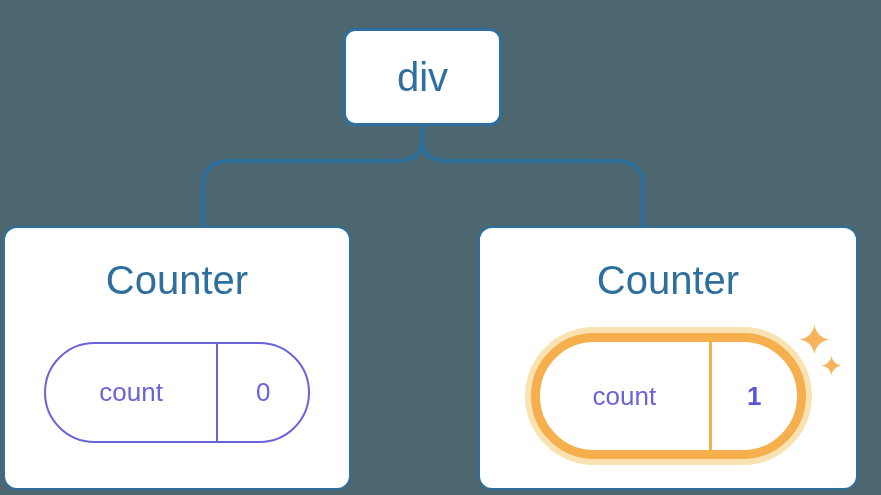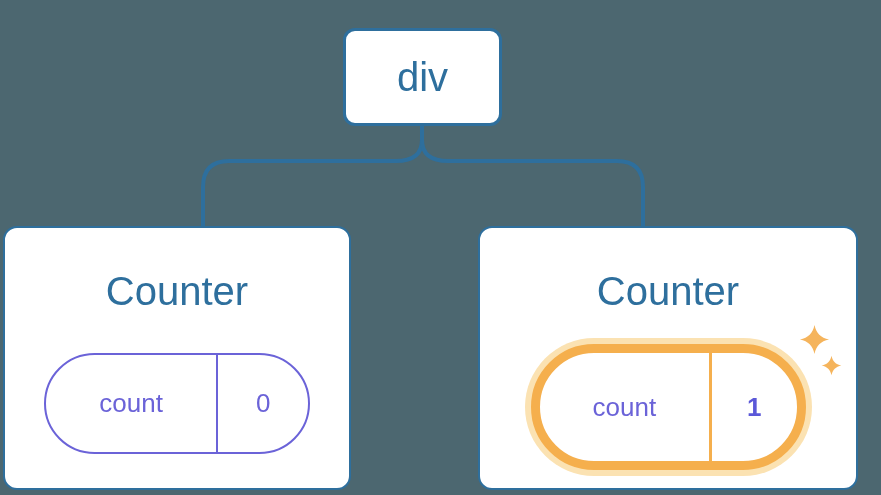--- a/index.html
+++ b/index.html
@@ -51,21 +51,21 @@
     border: 2.5px solid var(--line-blue, #2E6F9D);
     border-radius: 14px;
     display: flex;
     flex-direction: column;
     align-items: center;
   }
   .card-left  { left: 3px;   width: 348px; }
   .card-right { left: 478px; width: 380px; }
 
   .card-title {
-    margin-top: 38px;
+    margin-top: 27px;
     font-size: 40px;
     line-height: 50px;
     font-weight: 500;
     color: var(--title-blue, #2E6F9D);
   }
 
   
   .pill {
     display: flex;
     box-sizing: border-box;

